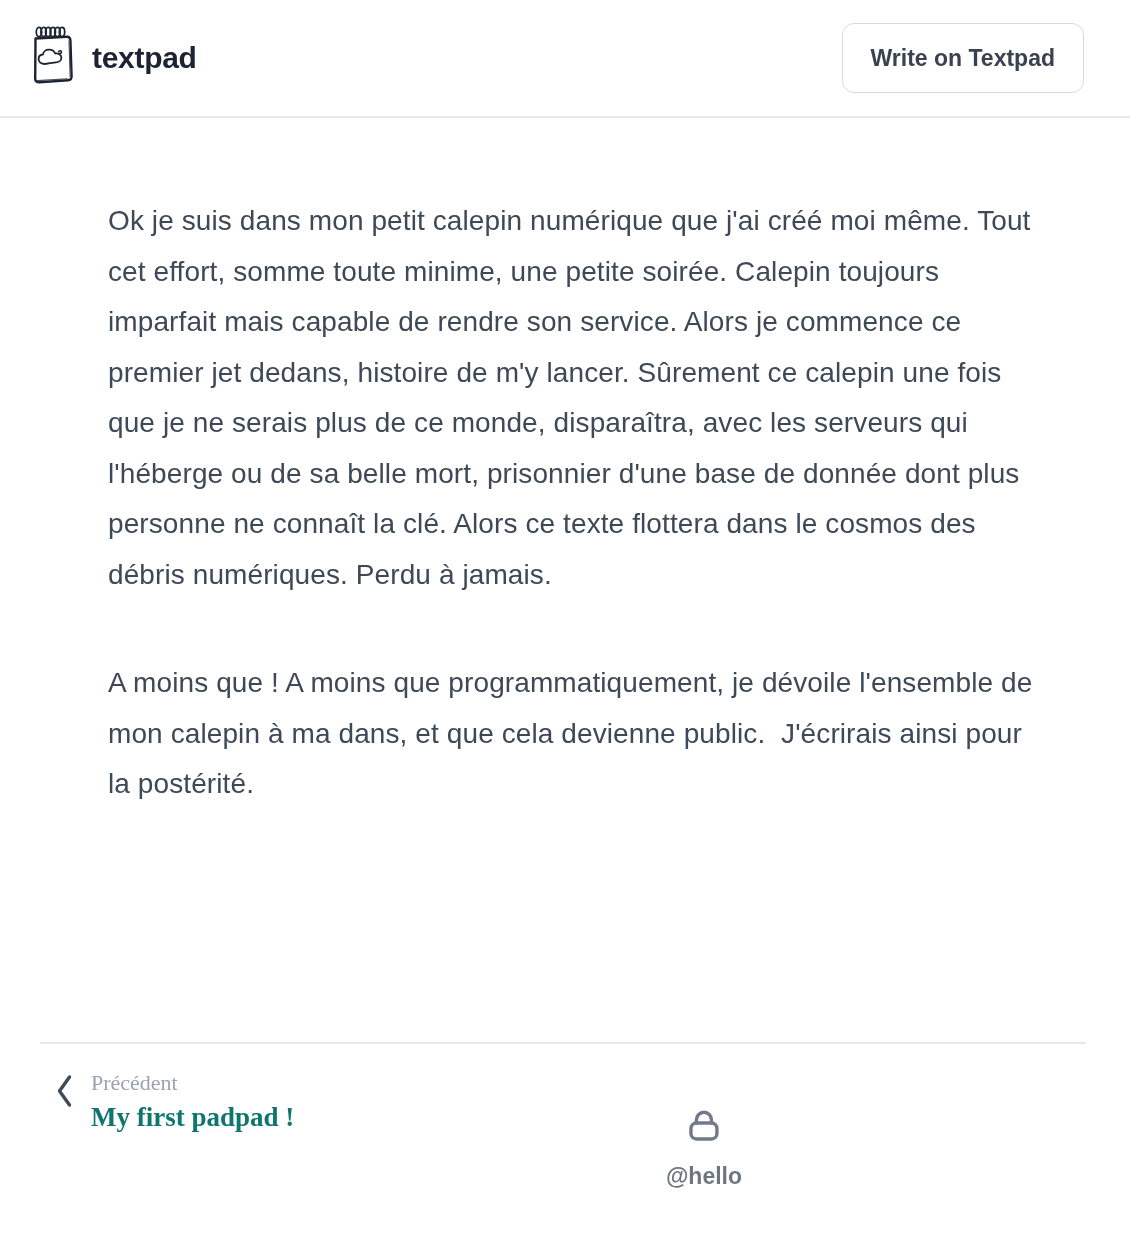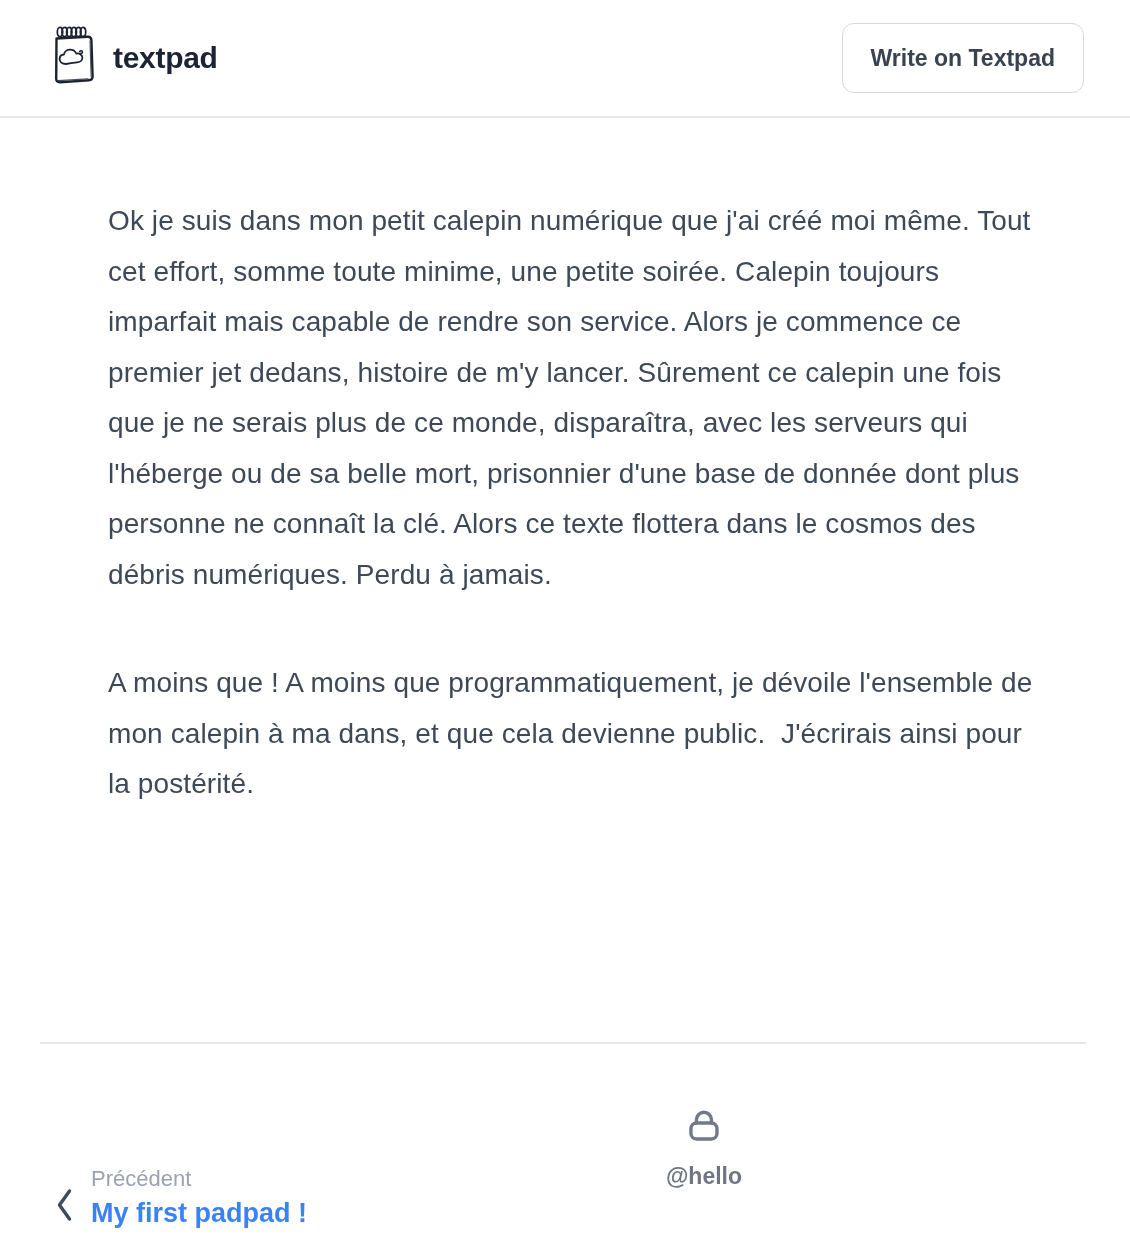--- a/index.html
+++ b/index.html
@@ -16,21 +16,21 @@
   
   .header {
     position: absolute;
     top: 0; left: 0; right: 0;
     height: 118px;
     background: #ffffff;
     border-bottom: 2px solid #e6e6eb;
     display: flex;
     align-items: center;
     justify-content: space-between;
-    padding: 0 46px 0 45px;
+    padding: 0 46px 0 24px;
     box-sizing: border-box;
   }
   .brand {
     display: flex;
     align-items: center;
     gap: 14px;
     cursor: pointer;
   }
   .brand-title {
     font-size: 30px;
@@ -74,36 +74,37 @@
   .divider {
     position: absolute;
     top: 1042px;
     left: 40px;
     width: 1046px;
     border-top: 2px solid #e6e6eb;
   }
   .prev-nav {
     position: absolute;
     left: 53px;
-    top: 1164px;
+    top: 1068px;
     display: flex;
-    align-items: flex-end;
+    align-items: flex-start;
     gap: 16px;
     cursor: pointer;
+    font-family: Liberation Serif, serif;
   }
   .prev-texts { display: flex; flex-direction: column; }
   .prev-label {
     font-size: 22px;
     color: #9aa3af;
     line-height: 30px;
   }
   .prev-title {
     font-size: 27px;
     font-weight: 700;
-    color: #3b82f6;
+    color: #0f766e;
     line-height: 38px;
   }
   .author-block {
     position: absolute;
     left: 704px;
     top: 1106px;
     transform: translateX(-50%);
     display: flex;
     flex-direction: column;
     align-items: center;

